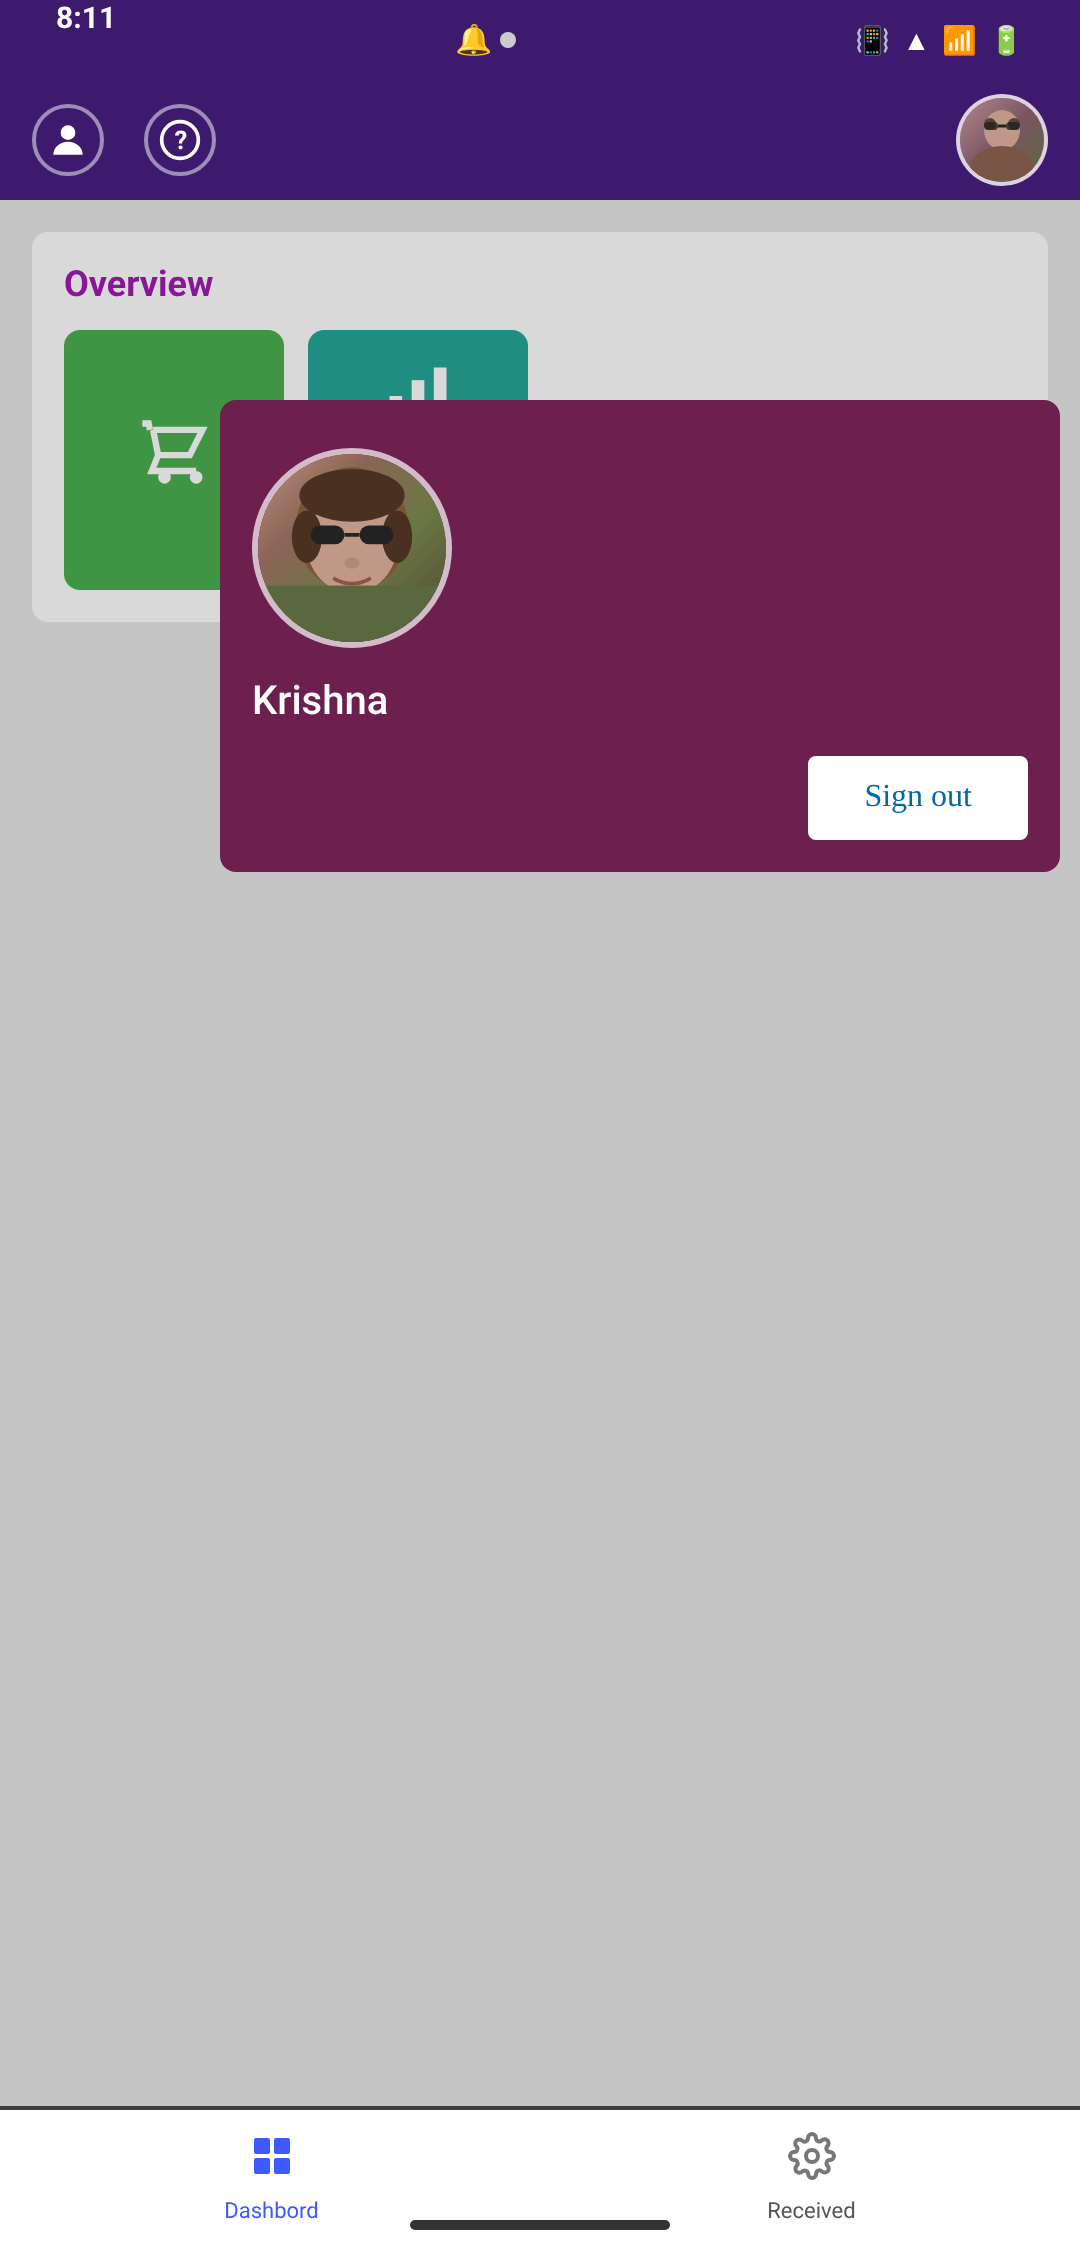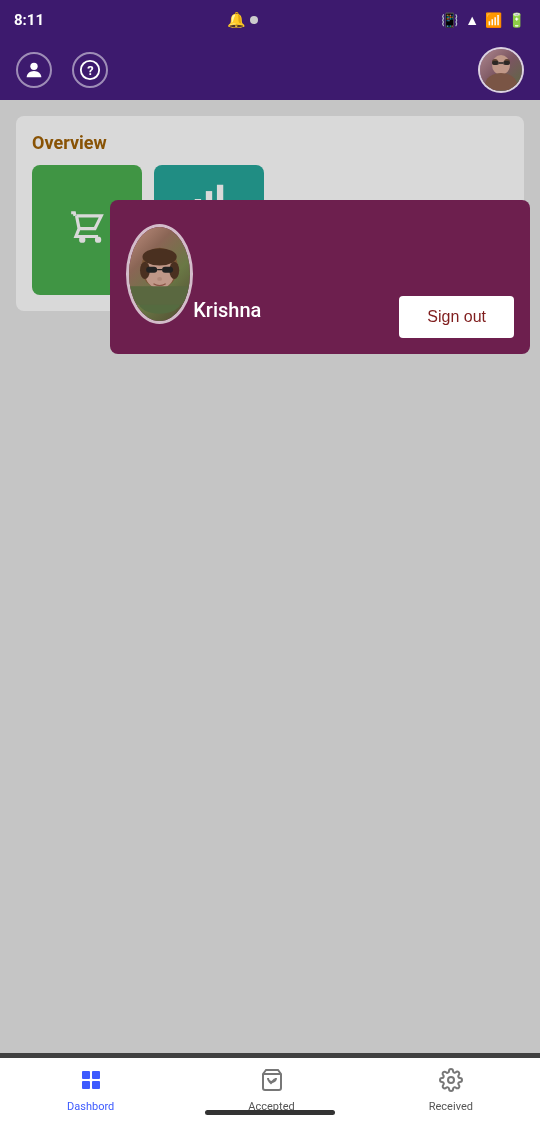--- a/index.html
+++ b/index.html
@@ -11,23 +11,22 @@
       overflow: hidden;
       position: relative;
     }
 
     
     .status-bar {
       width: 540px;
       height: 40px;
       background: #3d1a6e;
       display: flex;
-      align-items: center;
       justify-content: space-between;
-      padding: 0 14px;
+      padding: 0 28px;
       position: relative;
       z-index: 100;
     }
     .status-time {
       color: white;
       font-size: 15px;
       font-weight: bold;
     }
     .status-icons {
       display: flex;
@@ -102,21 +101,21 @@
     .dashboard-area {
       background: white;
       margin: 16px;
       border-radius: 8px;
       padding: 16px;
       position: relative;
     }
     .dashboard-title {
       font-size: 18px;
       font-weight: bold;
-      color: #a16207;
+      color: #a21caf;
       margin-bottom: 12px;
     }
     .cards-row {
       display: flex;
       gap: 12px;
     }
     .card {
       width: 110px;
       height: 130px;
       border-radius: 8px;
@@ -161,22 +160,22 @@
     .profile-dropdown {
       position: absolute;
       top: 100px;
       left: 110px;
       right: 10px;
       background: #6d1f4e;
       border-radius: 8px;
       z-index: 300;
       padding: 24px 16px 16px;
       display: flex;
-      flex-direction: row;
-      align-items: flex-end;
+      flex-direction: column;
+      align-items: flex-start;
     }
     .profile-large-avatar {
       width: 100px;
       height: 100px;
       border-radius: 50%;
       border: 3px solid rgba(255,255,255,0.7);
       overflow: hidden;
       margin-bottom: 14px;
     }
     .profile-avatar-img {
@@ -189,43 +188,44 @@
     }
     
     .profile-name {
       color: white;
       font-size: 20px;
       font-weight: 500;
       margin-bottom: 16px;
     }
     .sign-out-btn {
       background: white;
-      color: #7f1d1d;
+      color: #0369a1;
       border: none;
       padding: 12px 28px;
       border-radius: 4px;
       font-size: 16px;
       cursor: pointer;
       align-self: flex-end;
       min-width: 100px;
       text-align: center;
+      font-family: Liberation Serif, serif;
     }
 
     
     .bottom-nav {
       position: absolute;
       bottom: 0;
       left: 0;
       width: 540px;
       height: 70px;
       background: white;
       display: flex;
       align-items: center;
       justify-content: space-around;
-      border-top: 5px solid #404040;
+      border-top: 2px solid #404040;
       z-index: 50;
     }
     .nav-item {
       display: flex;
       flex-direction: column;
       align-items: center;
       gap: 3px;
       padding: 4px 8px;
       cursor: pointer;
     }
@@ -389,31 +389,20 @@
         <rect x="3" y="3" width="8" height="8" rx="1"></rect>
         <rect x="13" y="3" width="8" height="8" rx="1"></rect>
         <rect x="3" y="13" width="8" height="8" rx="1"></rect>
         <rect x="13" y="13" width="8" height="8" rx="1"></rect>
       </svg>
     </div>
     <span class="nav-label" style="color:#3d5afe;">Dashbord</span>
   </div>
 
 
-  <div class="nav-item">
-    <div class="nav-icon">
-      <svg width="24" height="24" viewBox="0 0 24 24" fill="none" stroke="#777" stroke-width="2">
-        <path d="M6 2L3 6v14a2 2 0 002 2h14a2 2 0 002-2V6l-3-4z"></path>
-        <line x1="3" y1="6" x2="21" y2="6"></line>
-        <path d="M16 10a4 4 0 01-8 0"></path>
-        <polyline points="9,13 11,15 15,11"></polyline>
-      </svg>
-    </div>
-    <span class="nav-label">Accepted</span>
-  </div>
 
 
   <div class="nav-item">
     <div class="nav-icon">
       <svg width="24" height="24" viewBox="0 0 24 24" fill="none" stroke="#777" stroke-width="2">
         <circle cx="12" cy="12" r="3"></circle>
         <path d="M19.4 15a1.65 1.65 0 00.33 1.82l.06.06a2 2 0 010 2.83 2 2 0 01-2.83 0l-.06-.06a1.65 1.65 0 00-1.82-.33 1.65 1.65 0 00-1 1.51V21a2 2 0 01-2 2 2 2 0 01-2-2v-.09A1.65 1.65 0 009 19.4a1.65 1.65 0 00-1.82.33l-.06.06a2 2 0 01-2.83 0 2 2 0 010-2.83l.06-.06A1.65 1.65 0 004.68 15a1.65 1.65 0 00-1.51-1H3a2 2 0 01-2-2 2 2 0 012-2h.09A1.65 1.65 0 004.6 9a1.65 1.65 0 00-.33-1.82l-.06-.06a2 2 0 010-2.83 2 2 0 012.83 0l.06.06A1.65 1.65 0 009 4.68a1.65 1.65 0 001-1.51V3a2 2 0 012-2 2 2 0 012 2v.09a1.65 1.65 0 001 1.51 1.65 1.65 0 001.82-.33l.06-.06a2 2 0 012.83 0 2 2 0 010 2.83l-.06.06A1.65 1.65 0 0019.4 9a1.65 1.65 0 001.51 1H21a2 2 0 012 2 2 2 0 01-2 2h-.09a1.65 1.65 0 00-1.51 1z"></path>
       </svg>
     </div>
     <span class="nav-label">Received</span>

